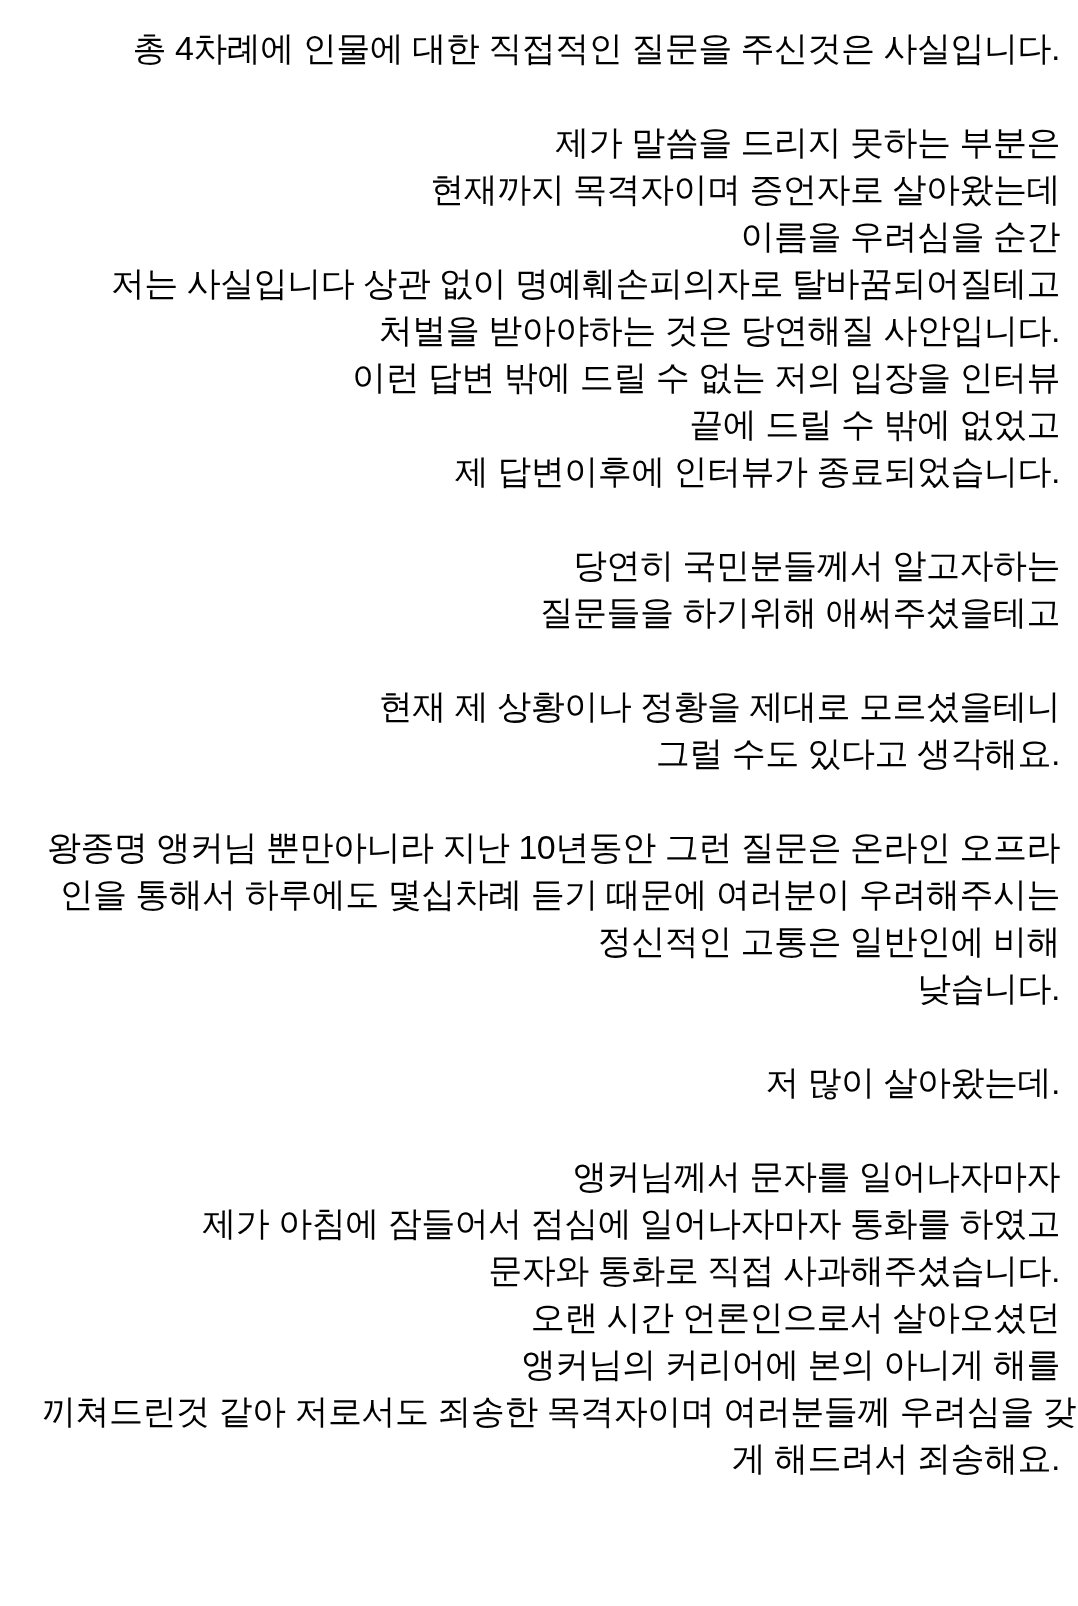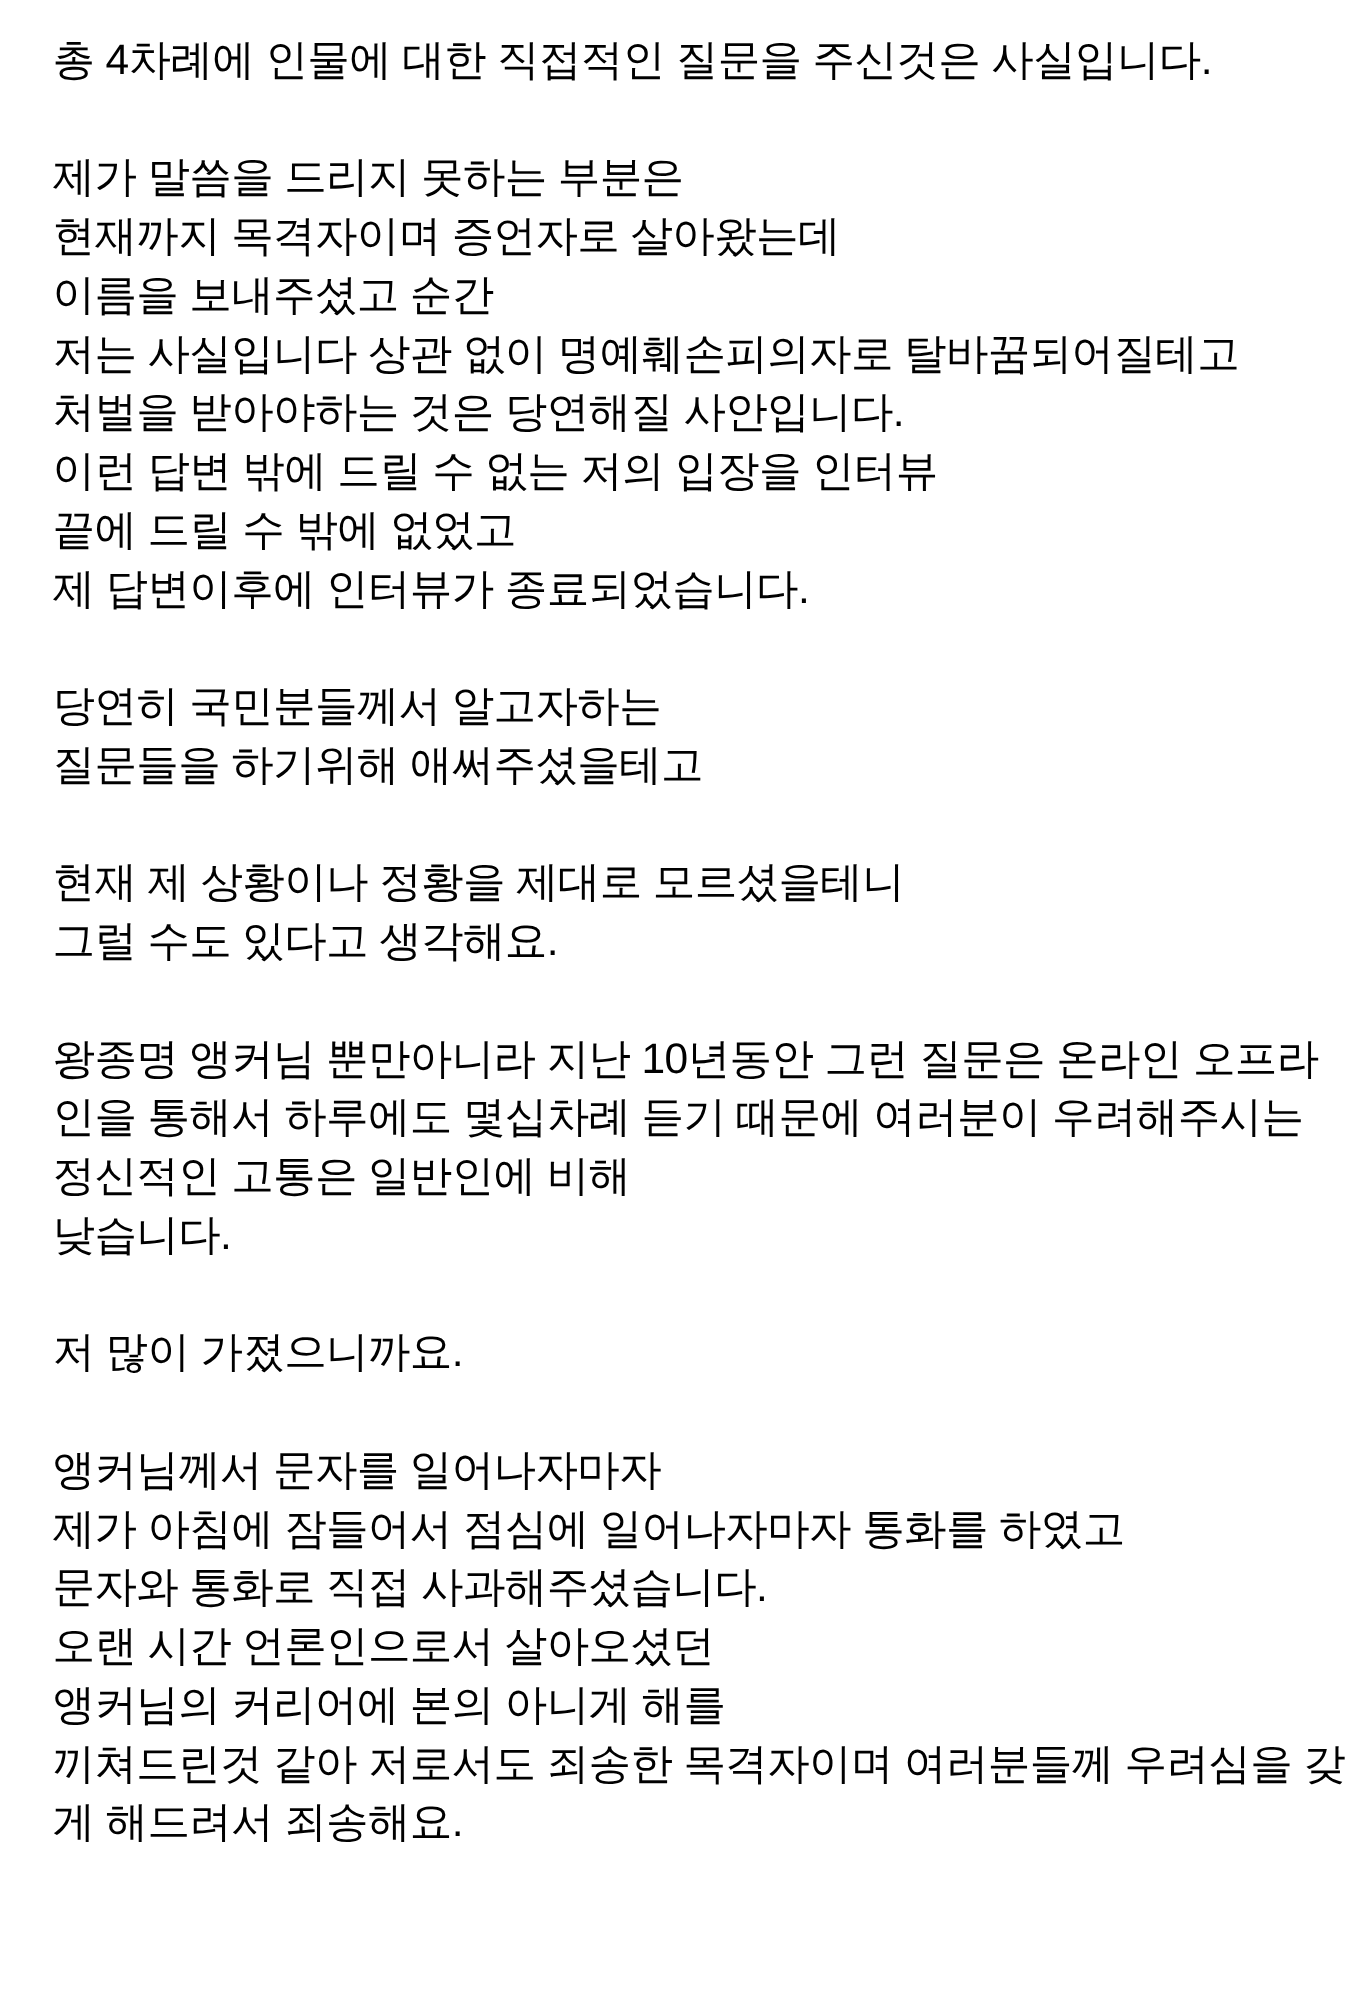--- a/index.html
+++ b/index.html
@@ -9,59 +9,60 @@
   body {
     width: 1078px;
     height: 1606px;
     background: #ffffff;
     overflow: hidden;
   }
   .post {
     box-sizing: border-box;
     width: 1078px;
     padding: 25px 18px 0 42px;
+    text-align: right;
   }
   .line {
     height: 47px;
     line-height: 47px;
     font-size: 34px;
     font-weight: 400;
     color: #000000;
     letter-spacing: -0.5px;
     white-space: pre;
     font-family: "Liberation Sans", "DejaVu Sans", sans-serif;
   }
 </style>
 </head>
 <body>
 
 <main class="post">
   <div class="line">총 4차례에 인물에 대한 직접적인 질문을 주신것은 사실입니다.</div>
   <div class="line"></div>
   <div class="line">제가 말씀을 드리지 못하는 부분은</div>
   <div class="line">현재까지 목격자이며 증언자로 살아왔는데</div>
-  <div class="line">이름을 보내주셨고 순간</div>
+  <div class="line">이름을 우려심을 순간</div>
   <div class="line">저는 사실입니다 상관 없이 명예훼손피의자로 탈바꿈되어질테고</div>
   <div class="line">처벌을 받아야하는 것은 당연해질 사안입니다.</div>
   <div class="line">이런 답변 밖에 드릴 수 없는 저의 입장을 인터뷰</div>
   <div class="line">끝에 드릴 수 밖에 없었고</div>
   <div class="line">제 답변이후에 인터뷰가 종료되었습니다.</div>
   <div class="line"></div>
   <div class="line">당연히 국민분들께서 알고자하는</div>
   <div class="line">질문들을 하기위해 애써주셨을테고</div>
   <div class="line"></div>
   <div class="line">현재 제 상황이나 정황을 제대로 모르셨을테니</div>
   <div class="line">그럴 수도 있다고 생각해요.</div>
   <div class="line"></div>
   <div class="line">왕종명 앵커님 뿐만아니라 지난 10년동안 그런 질문은 온라인 오프라</div>
   <div class="line">인을 통해서 하루에도 몇십차례 듣기 때문에 여러분이 우려해주시는</div>
   <div class="line">정신적인 고통은 일반인에 비해</div>
   <div class="line">낮습니다.</div>
   <div class="line"></div>
-  <div class="line">저 많이 가졌으니까요.</div>
+  <div class="line">저 많이 살아왔는데.</div>
   <div class="line"></div>
   <div class="line">앵커님께서 문자를 일어나자마자</div>
   <div class="line">제가 아침에 잠들어서 점심에 일어나자마자 통화를 하였고</div>
   <div class="line">문자와 통화로 직접 사과해주셨습니다.</div>
   <div class="line">오랜 시간 언론인으로서 살아오셨던</div>
   <div class="line">앵커님의 커리어에 본의 아니게 해를</div>
   <div class="line">끼쳐드린것 같아 저로서도 죄송한 목격자이며 여러분들께 우려심을 갖</div>
   <div class="line">게 해드려서 죄송해요.</div>
 </main>
 

